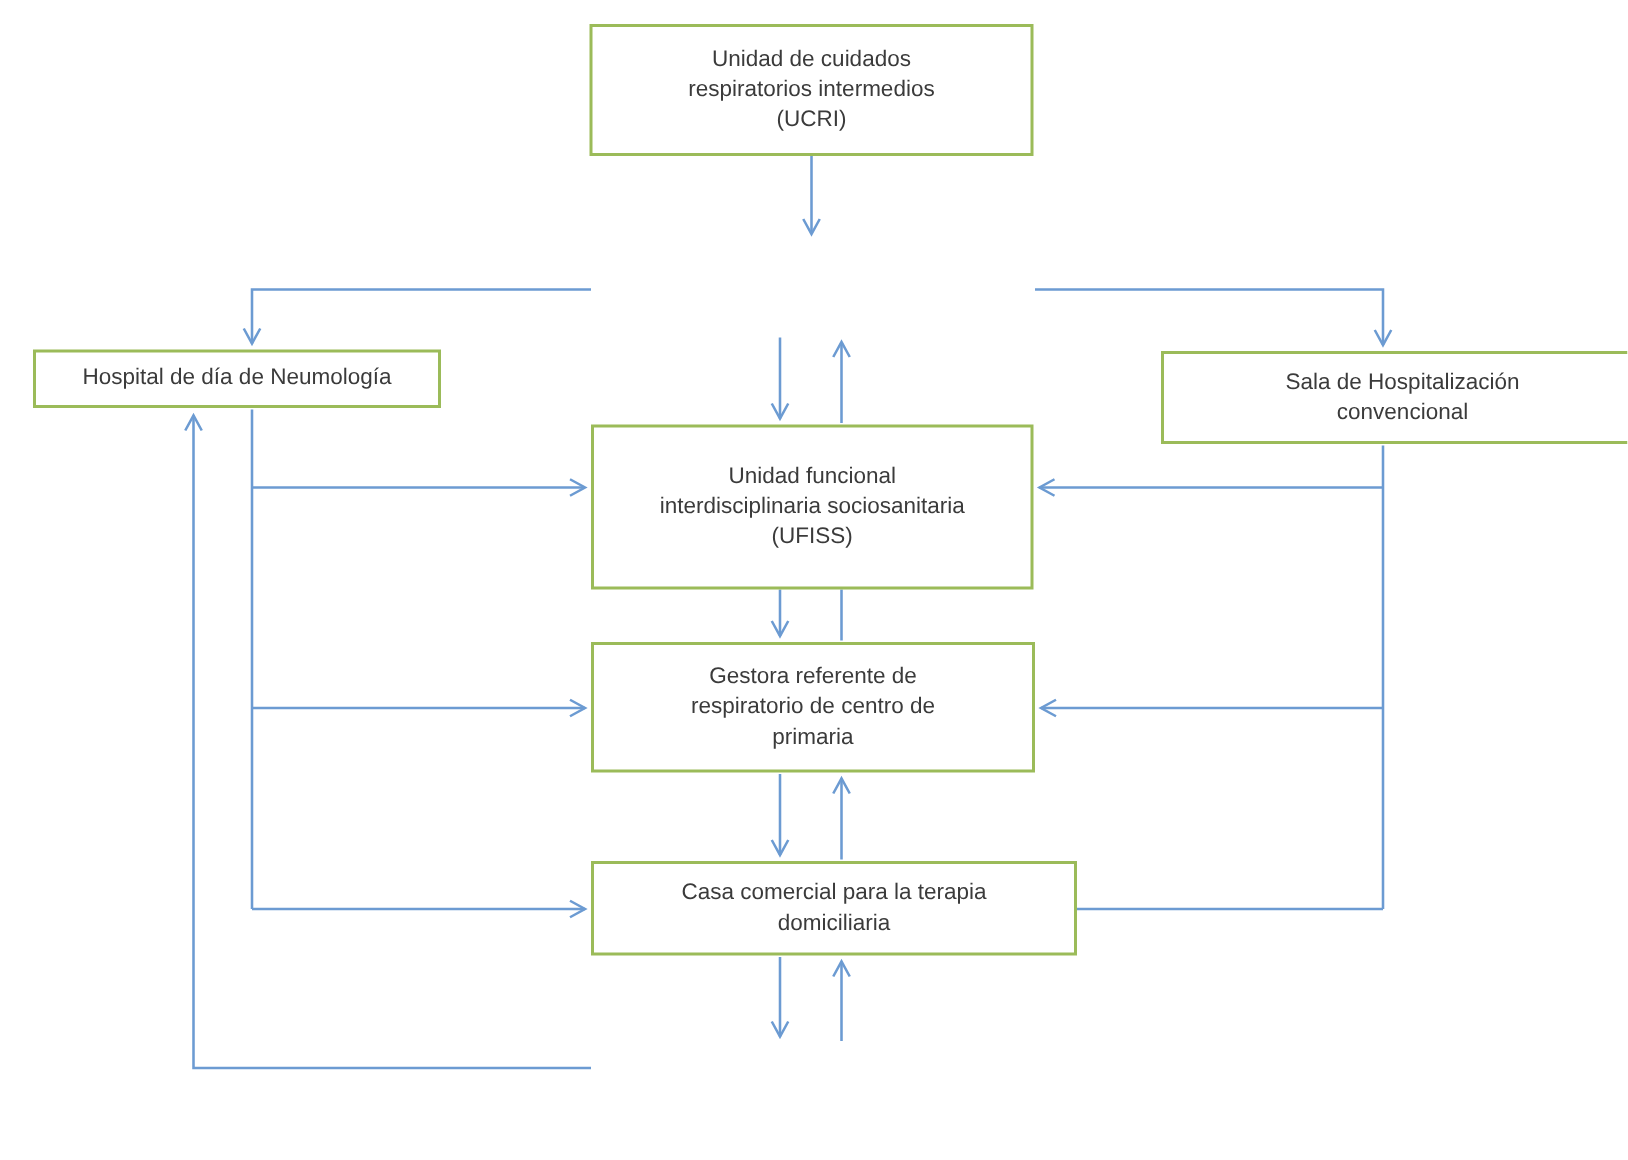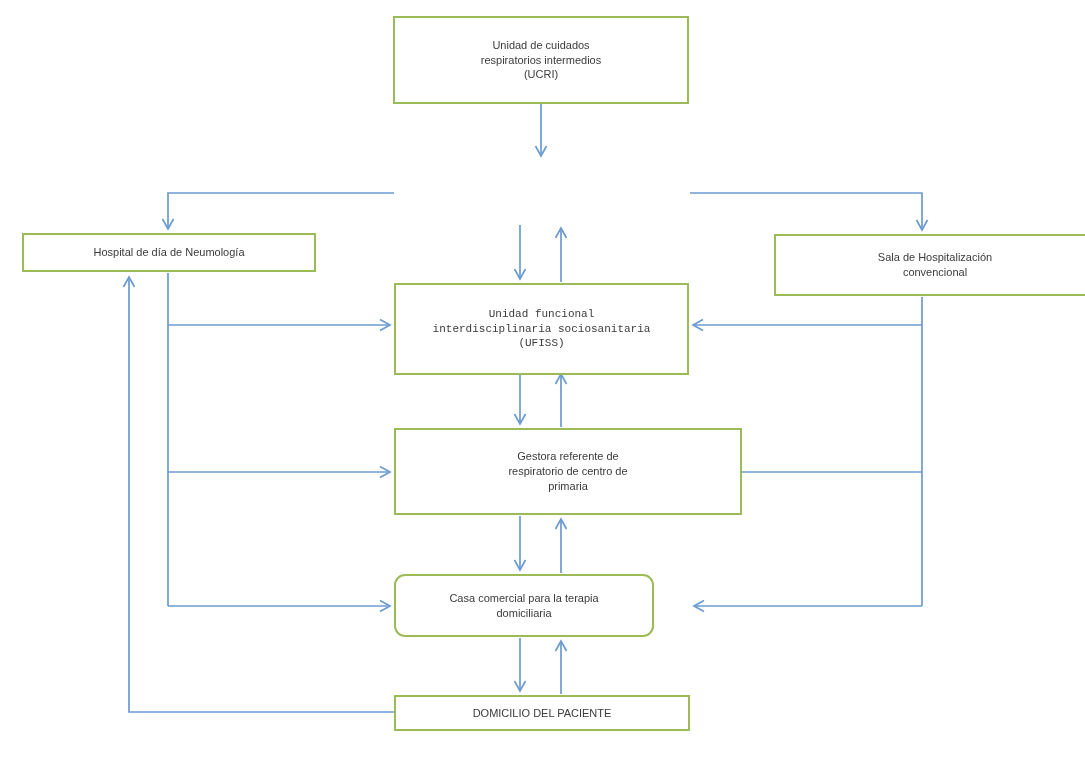--- a/index.html
+++ b/index.html
@@ -21,37 +21,37 @@
     top: 0;
     width: 1085px;
     height: 773px;
   }
   .node {
     position: absolute;
     box-sizing: border-box;
     background: #ffffff;
     border: 2px solid #9bbb59;
     color: #3b3b3b;
-    font-size: 11px;
+    font-size: 15px;
     line-height: 1.35;
     display: flex;
     align-items: center;
     justify-content: center;
     text-align: center;
     white-space: pre-line;
     padding: 2px 8px;
   }
   
   .n-ucri               { left: 393px; top: 16px;  width: 296px; height: 88px; }
   .n-gestora-servicio   { left: 393px; top: 160px; width: 296px; height: 64px; }
-  .n-hospital-dia       { left: 22px;  top: 233px; width: 294px; height: 39px; text-align: center; }
+  .n-hospital-dia       { left: 22px;  top: 233px; width: 272px; height: 39px; text-align: center; }
   .n-sala-hosp          { left: 774px; top: 234px; width: 322px; height: 62px; }
-  .n-ufiss              { left: 394px; top: 283px; width: 295px; height: 92px; font-family: Liberation Mono, monospace; }
-  .n-gestora-referente  { left: 394px; top: 428px; width: 348px; height: 87px; }
-  .n-casa-comercial     { left: 394px; top: 574px; width: 260px; height: 63px; border-radius: 11px; }
+  .n-ufiss              { left: 394px; top: 283px; width: 295px; height: 110px; }
+  .n-gestora-referente  { left: 394px; top: 428px; width: 296px; height: 87px; }
+  .n-casa-comercial     { left: 394px; top: 574px; width: 324px; height: 63px; }
   .n-domicilio          { left: 394px; top: 695px; width: 296px; height: 36px; }
 </style>
 </head>
 <body>
 
 <div id="canvas">
 
   <svg id="edges" width="1085" height="773" viewBox="0 0 1085 773" fill="none" stroke="#6c9bd2" stroke-width="1.7">
     <defs>
       <marker id="arr" markerUnits="userSpaceOnUse" markerWidth="16" markerHeight="16" viewBox="0 0 16 16" refX="13" refY="8" orient="auto">
@@ -97,15 +97,14 @@
   <div class="node n-sala-hosp">Sala de Hospitalización
 convencional</div>
   <div class="node n-ufiss">Unidad funcional
 interdisciplinaria sociosanitaria
 (UFISS)</div>
   <div class="node n-gestora-referente">Gestora referente de
 respiratorio de centro de
 primaria</div>
   <div class="node n-casa-comercial">Casa comercial para la terapia
 domiciliaria</div>
-  <div class="node n-domicilio">DOMICILIO DEL PACIENTE</div>
 
 </div>
 
 </body></html>

